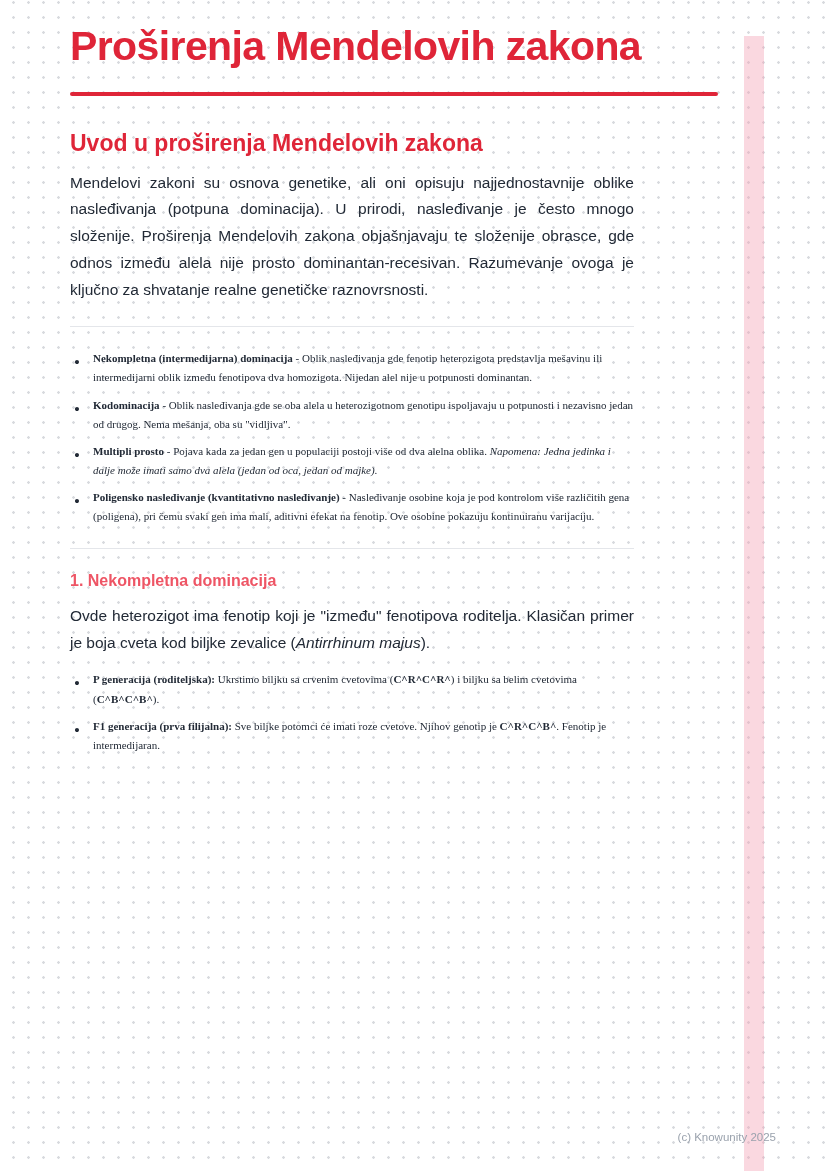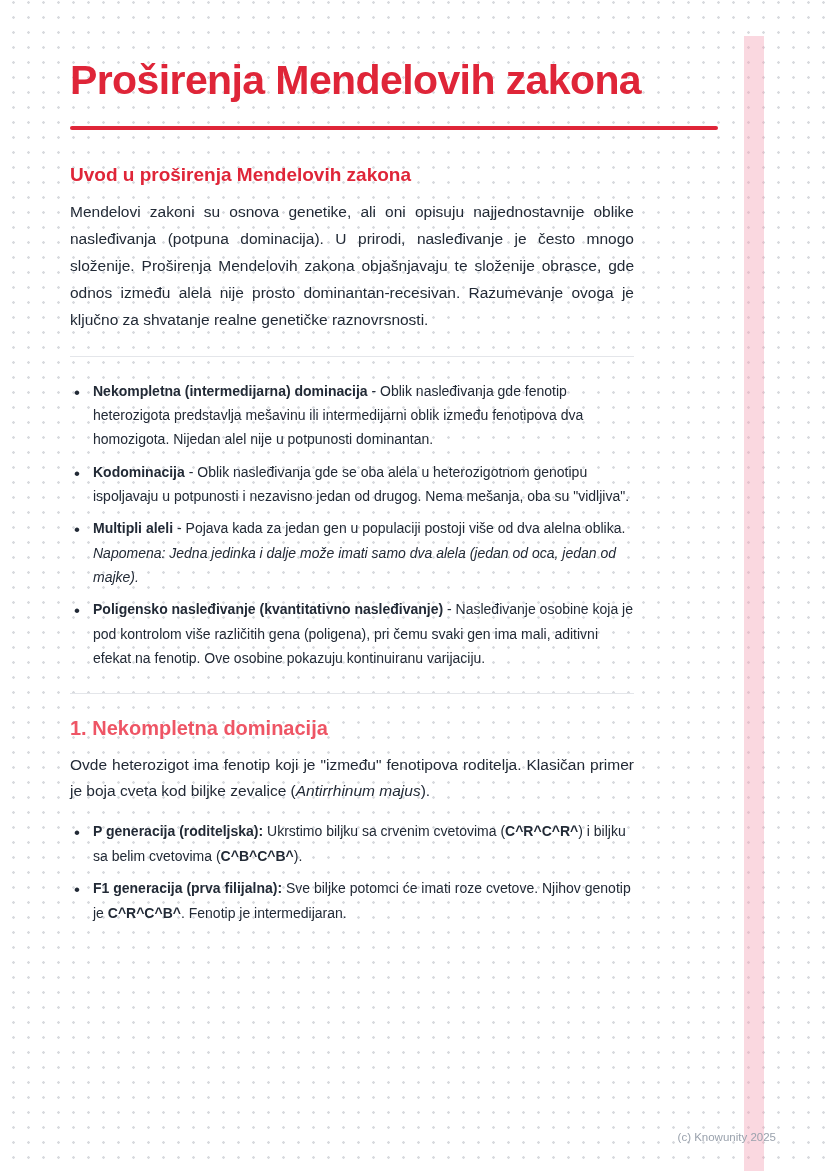--- a/index.html
+++ b/index.html
@@ -19,47 +19,47 @@
   .stripe {
     position:absolute;
     top:36px; bottom:0;
     left:744px; width:20px;
     background:rgba(242,163,180,0.42);
   }
   .content {
     position:absolute;
     top:0; left:70px;
     width:648px;
-    padding-top:58px;
+    padding-top:24px;
   }
   .doc-title {
     font-size:41px;
     line-height:1.12;
     font-weight:800;
     letter-spacing:-0.6px;
     color:var(--accent-red,#df2538);
   }
   .title-rule {
     height:4px;
     width:100%;
     margin-top:22px;
     border-radius:2px;
     background:var(--accent-red,#df2538);
   }
   section, .divider { max-width:564px; }
   h2 {
     margin-top:34px;
-    font-size:19px;
+    font-size:23px;
     line-height:1.2;
     font-weight:700;
     color:var(--accent-red,#df2538);
   }
   h3 {
     margin-top:20px;
-    font-size:20px;
+    font-size:16px;
     line-height:1.2;
     font-weight:700;
     color:var(--subheading-red,#ee5565);
   }
   .para {
     margin-top:12px;
     font-size:15.5px;
     line-height:1.74;
     text-align:justify;
     color:var(--body-text,#222a36);
@@ -71,23 +71,24 @@
     background:var(--divider,#e4e6ea);
   }
   .bullets {
     list-style:none;
     margin-top:14px;
   }
   .bullets li {
     position:relative;
     padding-left:23px;
     margin-bottom:8px;
-    font-size:14px;
+    font-size:11px;
     line-height:1.74;
     color:var(--body-text,#222a36);
+    font-family:Liberation Serif, serif;
   }
   .bullets li::before {
     content:"\2022";
     position:absolute;
     left:4px;
     top:-1px;
     font-size:17px;
     color:var(--body-text,#222a36);
   }
   .b { font-weight:700; }
@@ -114,21 +115,21 @@
     <h2>Uvod u proširenja Mendelovih zakona</h2>
     <p class="para">Mendelovi zakoni su osnova genetike, ali oni opisuju najjednostavnije oblike nasleđivanja (potpuna dominacija). U prirodi, nasleđivanje je često mnogo složenije. Proširenja Mendelovih zakona objašnjavaju te složenije obrasce, gde odnos između alela nije prosto dominantan-recesivan. Razumevanje ovoga je ključno za shvatanje realne genetičke raznovrsnosti.</p>
   </section>
 
   <hr class="divider">
 
   <section>
     <ul class="bullets">
       <li><span class="b">Nekompletna (intermedijarna) dominacija</span><span> - Oblik nasleđivanja gde fenotip heterozigota predstavlja mešavinu ili intermedijarni oblik između fenotipova dva homozigota. Nijedan alel nije u potpunosti dominantan.</span></li>
       <li><span class="b">Kodominacija</span><span> - Oblik nasleđivanja gde se oba alela u heterozigotnom genotipu ispoljavaju u potpunosti i nezavisno jedan od drugog. Nema mešanja, oba su "vidljiva".</span></li>
-      <li><span class="b">Multipli aleli</span><span> - Pojava kada za jedan gen u populaciji postoji više od dva alelna oblika. </span><span class="i">Napomena: Jedna jedinka i dalje može imati samo dva alela (jedan od oca, jedan od majke).</span></li>
+      <li><span class="b">Multipli prosto</span><span> - Pojava kada za jedan gen u populaciji postoji više od dva alelna oblika. </span><span class="i">Napomena: Jedna jedinka i dalje može imati samo dva alela (jedan od oca, jedan od majke).</span></li>
       <li><span class="b">Poligensko nasleđivanje (kvantitativno nasleđivanje)</span><span> - Nasleđivanje osobine koja je pod kontrolom više različitih gena (poligena), pri čemu svaki gen ima mali, aditivni efekat na fenotip. Ove osobine pokazuju kontinuiranu varijaciju.</span></li>
     </ul>
   </section>
 
   <hr class="divider">
 
   <section>
     <h3>1. Nekompletna dominacija</h3>
     <p class="para"><span>Ovde heterozigot ima fenotip koji je "između" fenotipova roditelja. Klasičan primer je boja cveta kod biljke zevalice (</span><span class="i">Antirrhinum majus</span><span>).</span></p>
     <ul class="bullets">

